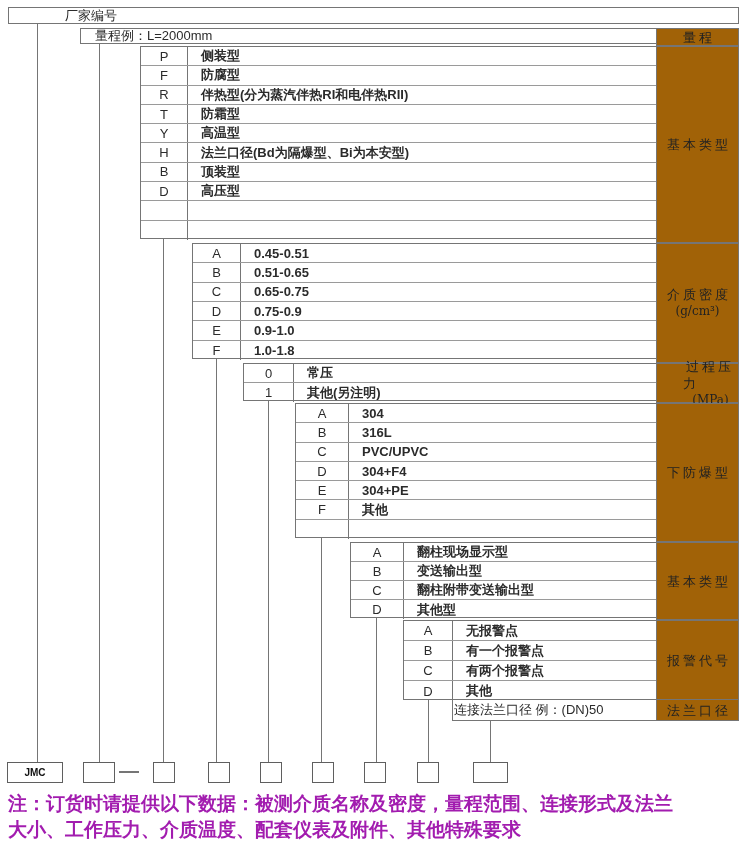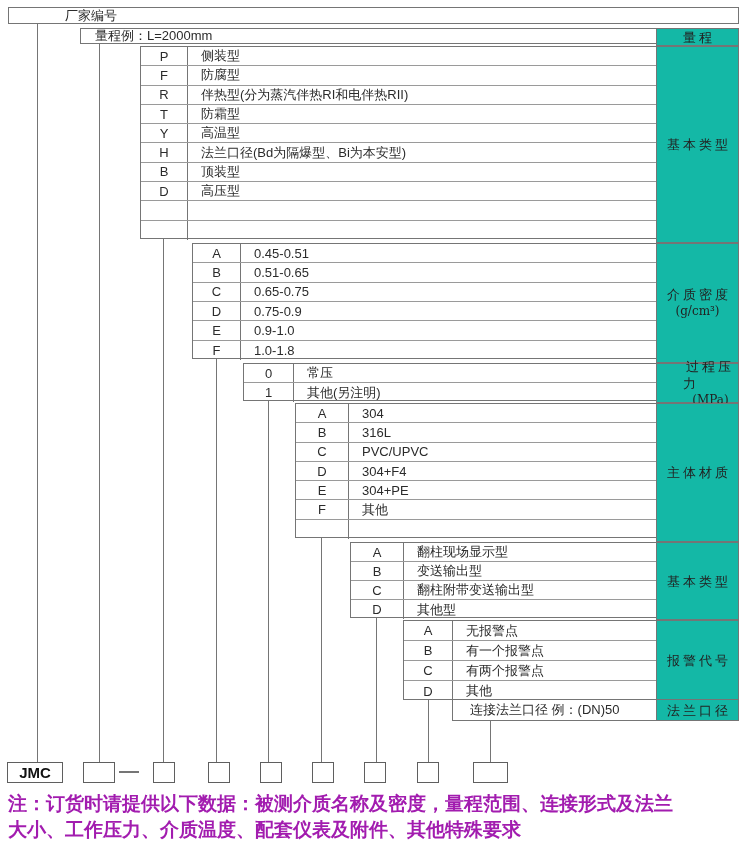--- a/index.html
+++ b/index.html
@@ -6,37 +6,37 @@
   .page{
     position:relative;width:750px;height:845px;background:#ffffff;
     font-family:"Liberation Sans",sans-serif;color:#2b2b2b;font-size:13px;overflow:hidden;
   }
   .cellbox{position:absolute;border:1px solid #757575;box-sizing:border-box;background:#fff;}
   .titlebox{display:flex;align-items:center;}
   .sec{position:absolute;border:1px solid #757575;box-sizing:border-box;background:#fff;}
   .row{display:flex;border-bottom:1px solid #9a9a9a;box-sizing:border-box;}
   .sec .row:last-child{border-bottom:none;}
   .code{border-right:1px solid #757575;display:flex;align-items:center;justify-content:center;box-sizing:border-box;flex:0 0 auto;}
-  .desc{flex:1;display:flex;align-items:center;padding-left:13px;white-space:nowrap;overflow:hidden;}
+  .desc{flex:1;display:flex;align-items:center;padding-left:13px;white-space:nowrap;overflow:hidden;font-weight:bold;}
   .sec-basic .row{height:19.3px;} .sec-basic .code{width:47px;}
   .sec-density .row{height:19.33px;} .sec-density .code{width:48px;}
   .sec-pressure .row{height:19px;} .sec-pressure .code{width:50px;}
   .sec-material .row{height:19.3px;} .sec-material .code{width:53px;}
   .sec-display .row{height:19px;} .sec-display .code{width:53px;}
   .sec-alarm .row{height:20px;} .sec-alarm .code{width:49px;}
   .label-cell{
     position:absolute;left:656px;width:83px;border:1px solid #757575;box-sizing:border-box;
     display:flex;flex-direction:column;align-items:center;justify-content:center;
     font-family:"DejaVu Serif","Liberation Serif",serif;color:#222;
-    letter-spacing:3px;text-indent:3px;font-size:13px;line-height:17px;background:#14b8a6;
+    letter-spacing:3px;text-indent:3px;font-size:13px;line-height:17px;background:#a16207;
   }
   .label-unit{letter-spacing:0;text-indent:0;font-size:12px;}
   .vline{position:absolute;width:1px;background:#757575;}
   .bbox{position:absolute;top:762px;height:21px;border:1px solid #5f5f5f;box-sizing:border-box;background:#fff;}
-  .jmc{display:flex;align-items:center;justify-content:center;font-weight:bold;font-size:15px;color:#111;}
+  .jmc{display:flex;align-items:center;justify-content:center;font-weight:bold;font-size:10px;color:#111;}
   .dash{position:absolute;top:771px;height:2px;background:#757575;}
   .note{
     position:absolute;left:8px;top:791px;width:738px;
     color:#a21caf;font-weight:bold;font-size:19px;line-height:26px;
     font-family:"Liberation Sans",sans-serif;
   }
 </style>
 </head>
 <body>
 
@@ -57,21 +57,21 @@
   </div>
   <div class="label-cell" style="top:243px;height:120px;">
     <div>介质密度</div>
     <div class="label-unit">(g/cm³)</div>
   </div>
   <div class="label-cell" style="top:363px;height:40px;padding-left:26px;">
     <div>过程压力</div>
     <div class="label-unit">(MPa)</div>
   </div>
   <div class="label-cell" style="top:403px;height:139px;">
-    <div>主体材质</div>
+    <div>下防爆型</div>
   </div>
   <div class="label-cell" style="top:542px;height:78px;">
     <div>基本类型</div>
   </div>
   <div class="label-cell" style="top:620px;height:80px;">
     <div>报警代号</div>
   </div>
   <div class="label-cell" style="top:699px;height:22px;">
     <div>法兰口径</div>
   </div>
@@ -219,21 +219,21 @@
     <div class="row">
         <div class="code">C</div>
         <div class="desc">有两个报警点</div>
       </div>
     <div class="row">
         <div class="code">D</div>
         <div class="desc">其他</div>
       </div>
   </div>
 
-  <div class="cellbox titlebox" style="left:452px;top:699px;width:205px;height:22px;padding-left:17px;">
+  <div class="cellbox titlebox" style="left:452px;top:699px;width:205px;height:22px;padding-left:1px;">
     <span>连接法兰口径 例：(DN)50</span>
   </div>
 
   <div class="vline" style="left:37px;top:24px;height:738px;"></div>
   <div class="vline" style="left:99px;top:44px;height:718px;"></div>
   <div class="vline" style="left:163px;top:239px;height:523px;"></div>
   <div class="vline" style="left:216px;top:359px;height:403px;"></div>
   <div class="vline" style="left:268px;top:401px;height:361px;"></div>
   <div class="vline" style="left:321px;top:538px;height:224px;"></div>
   <div class="vline" style="left:376px;top:618px;height:144px;"></div>

